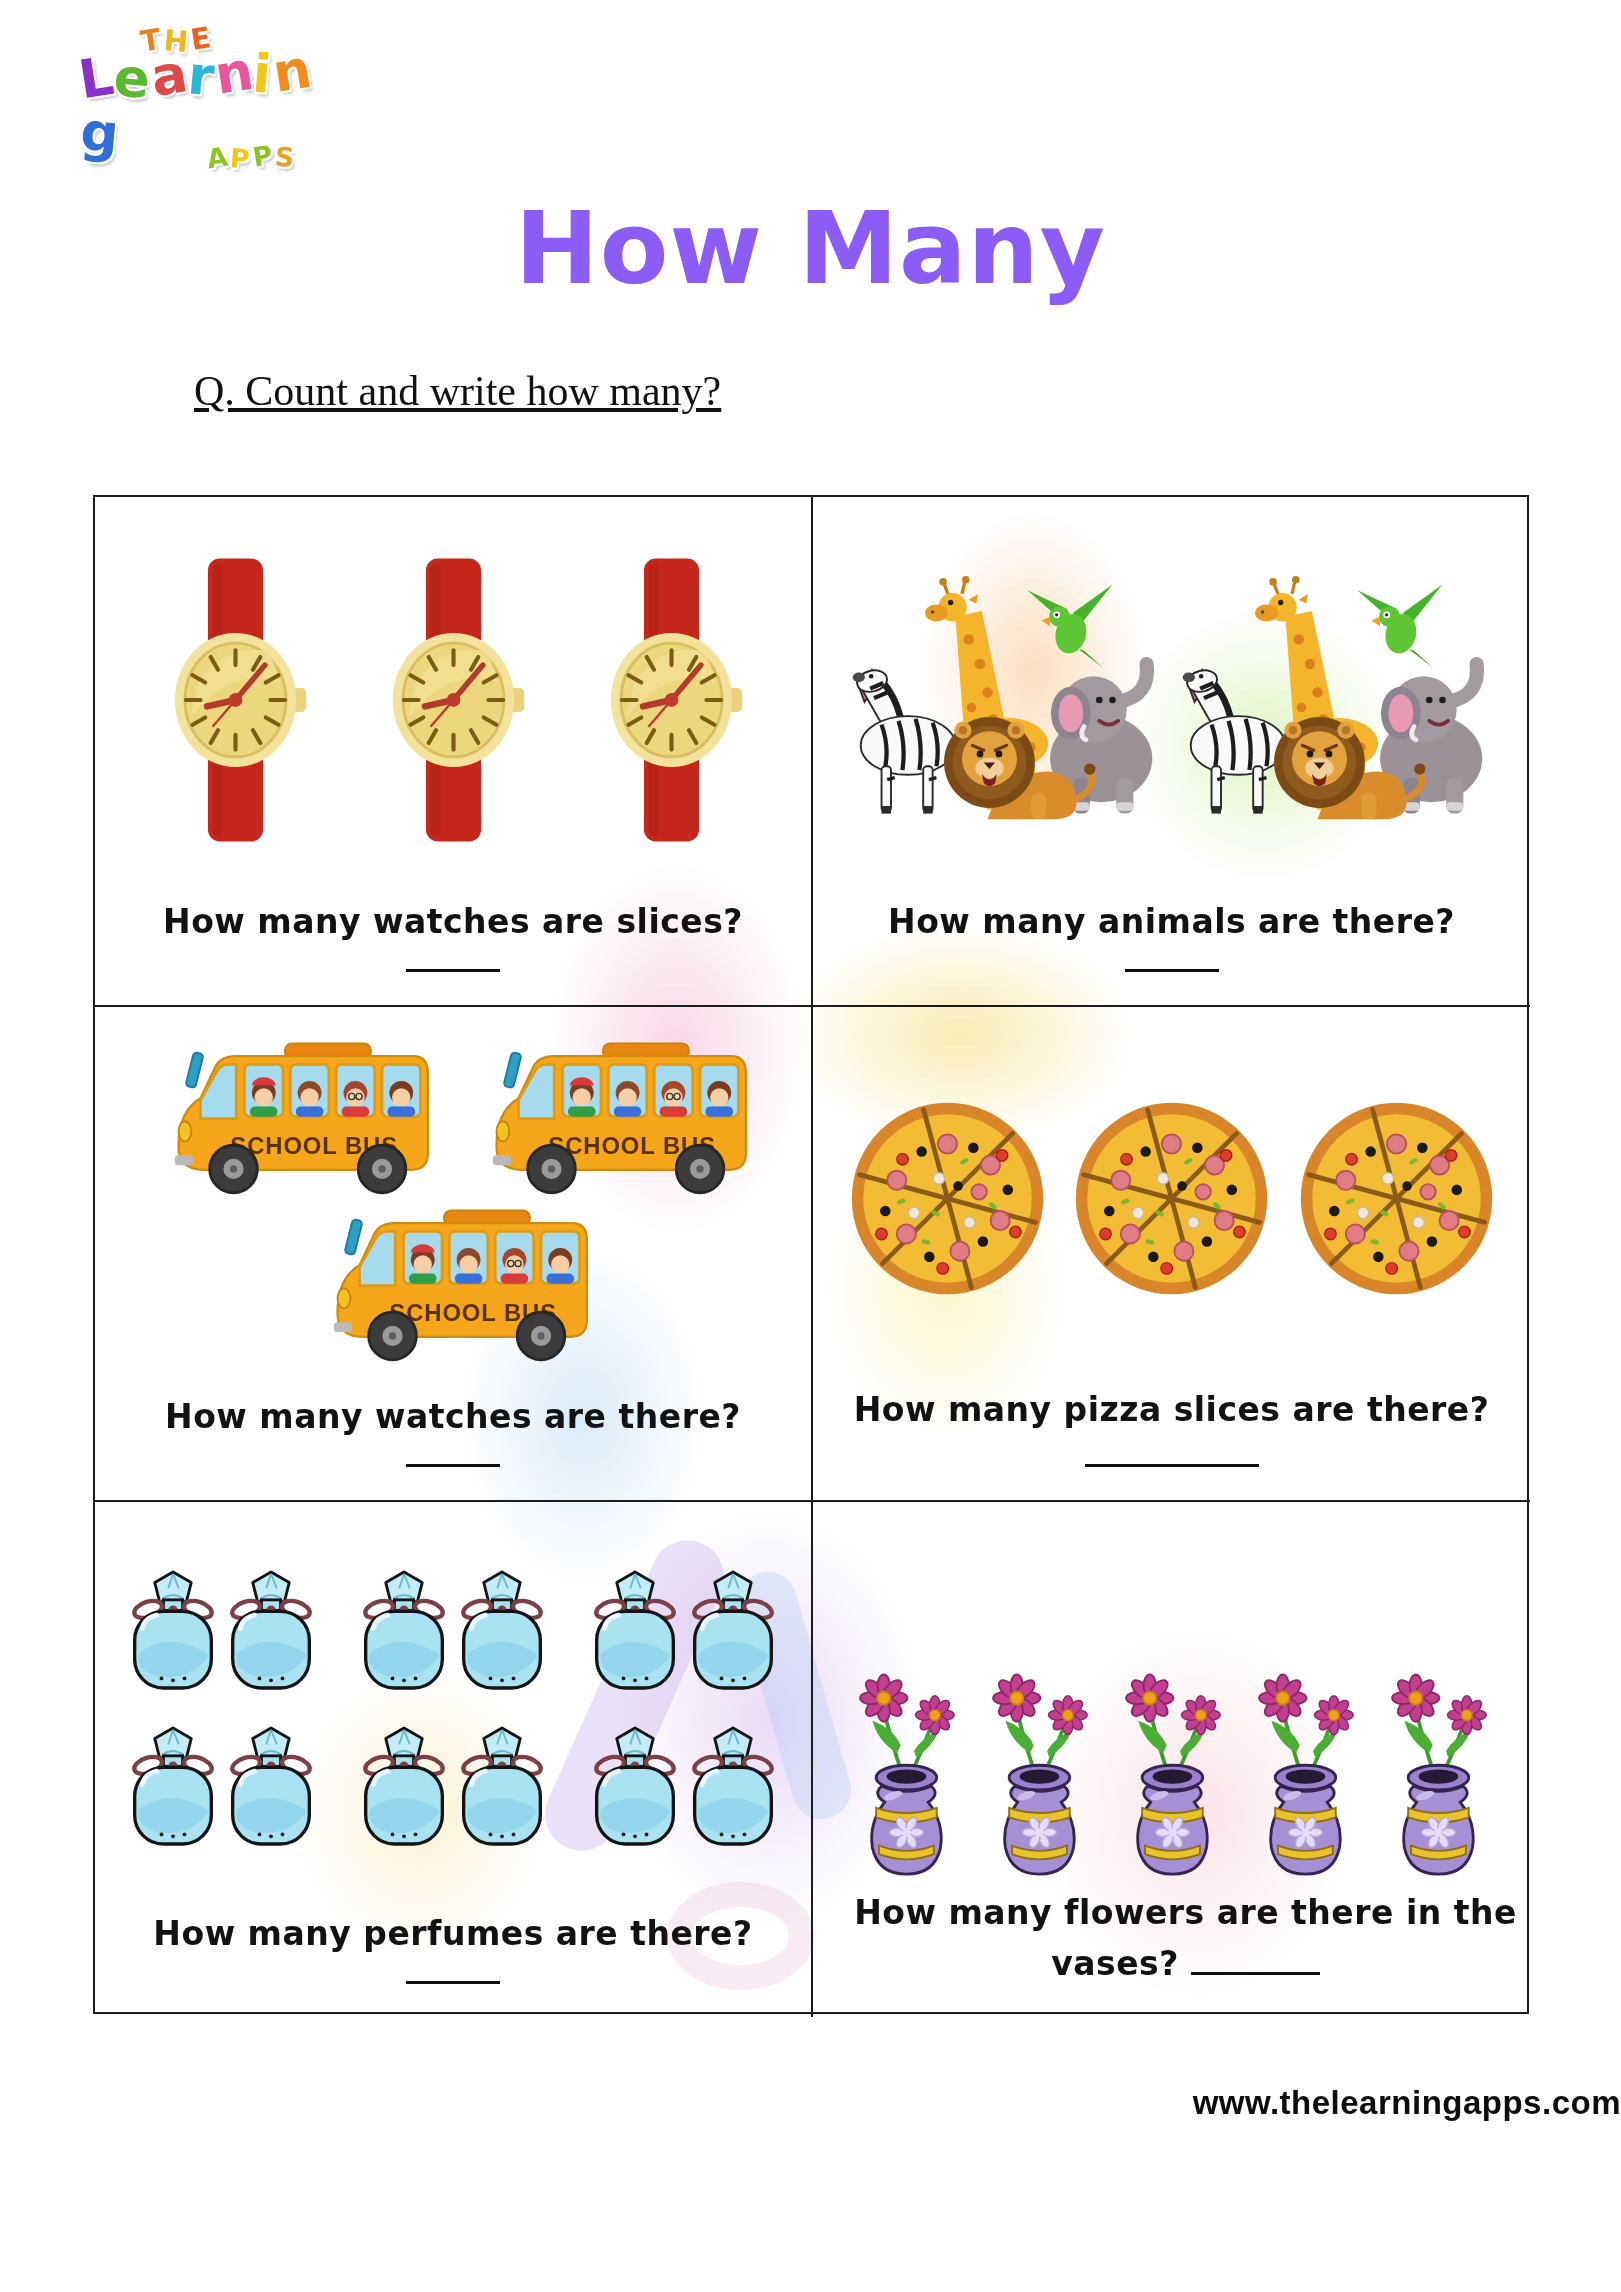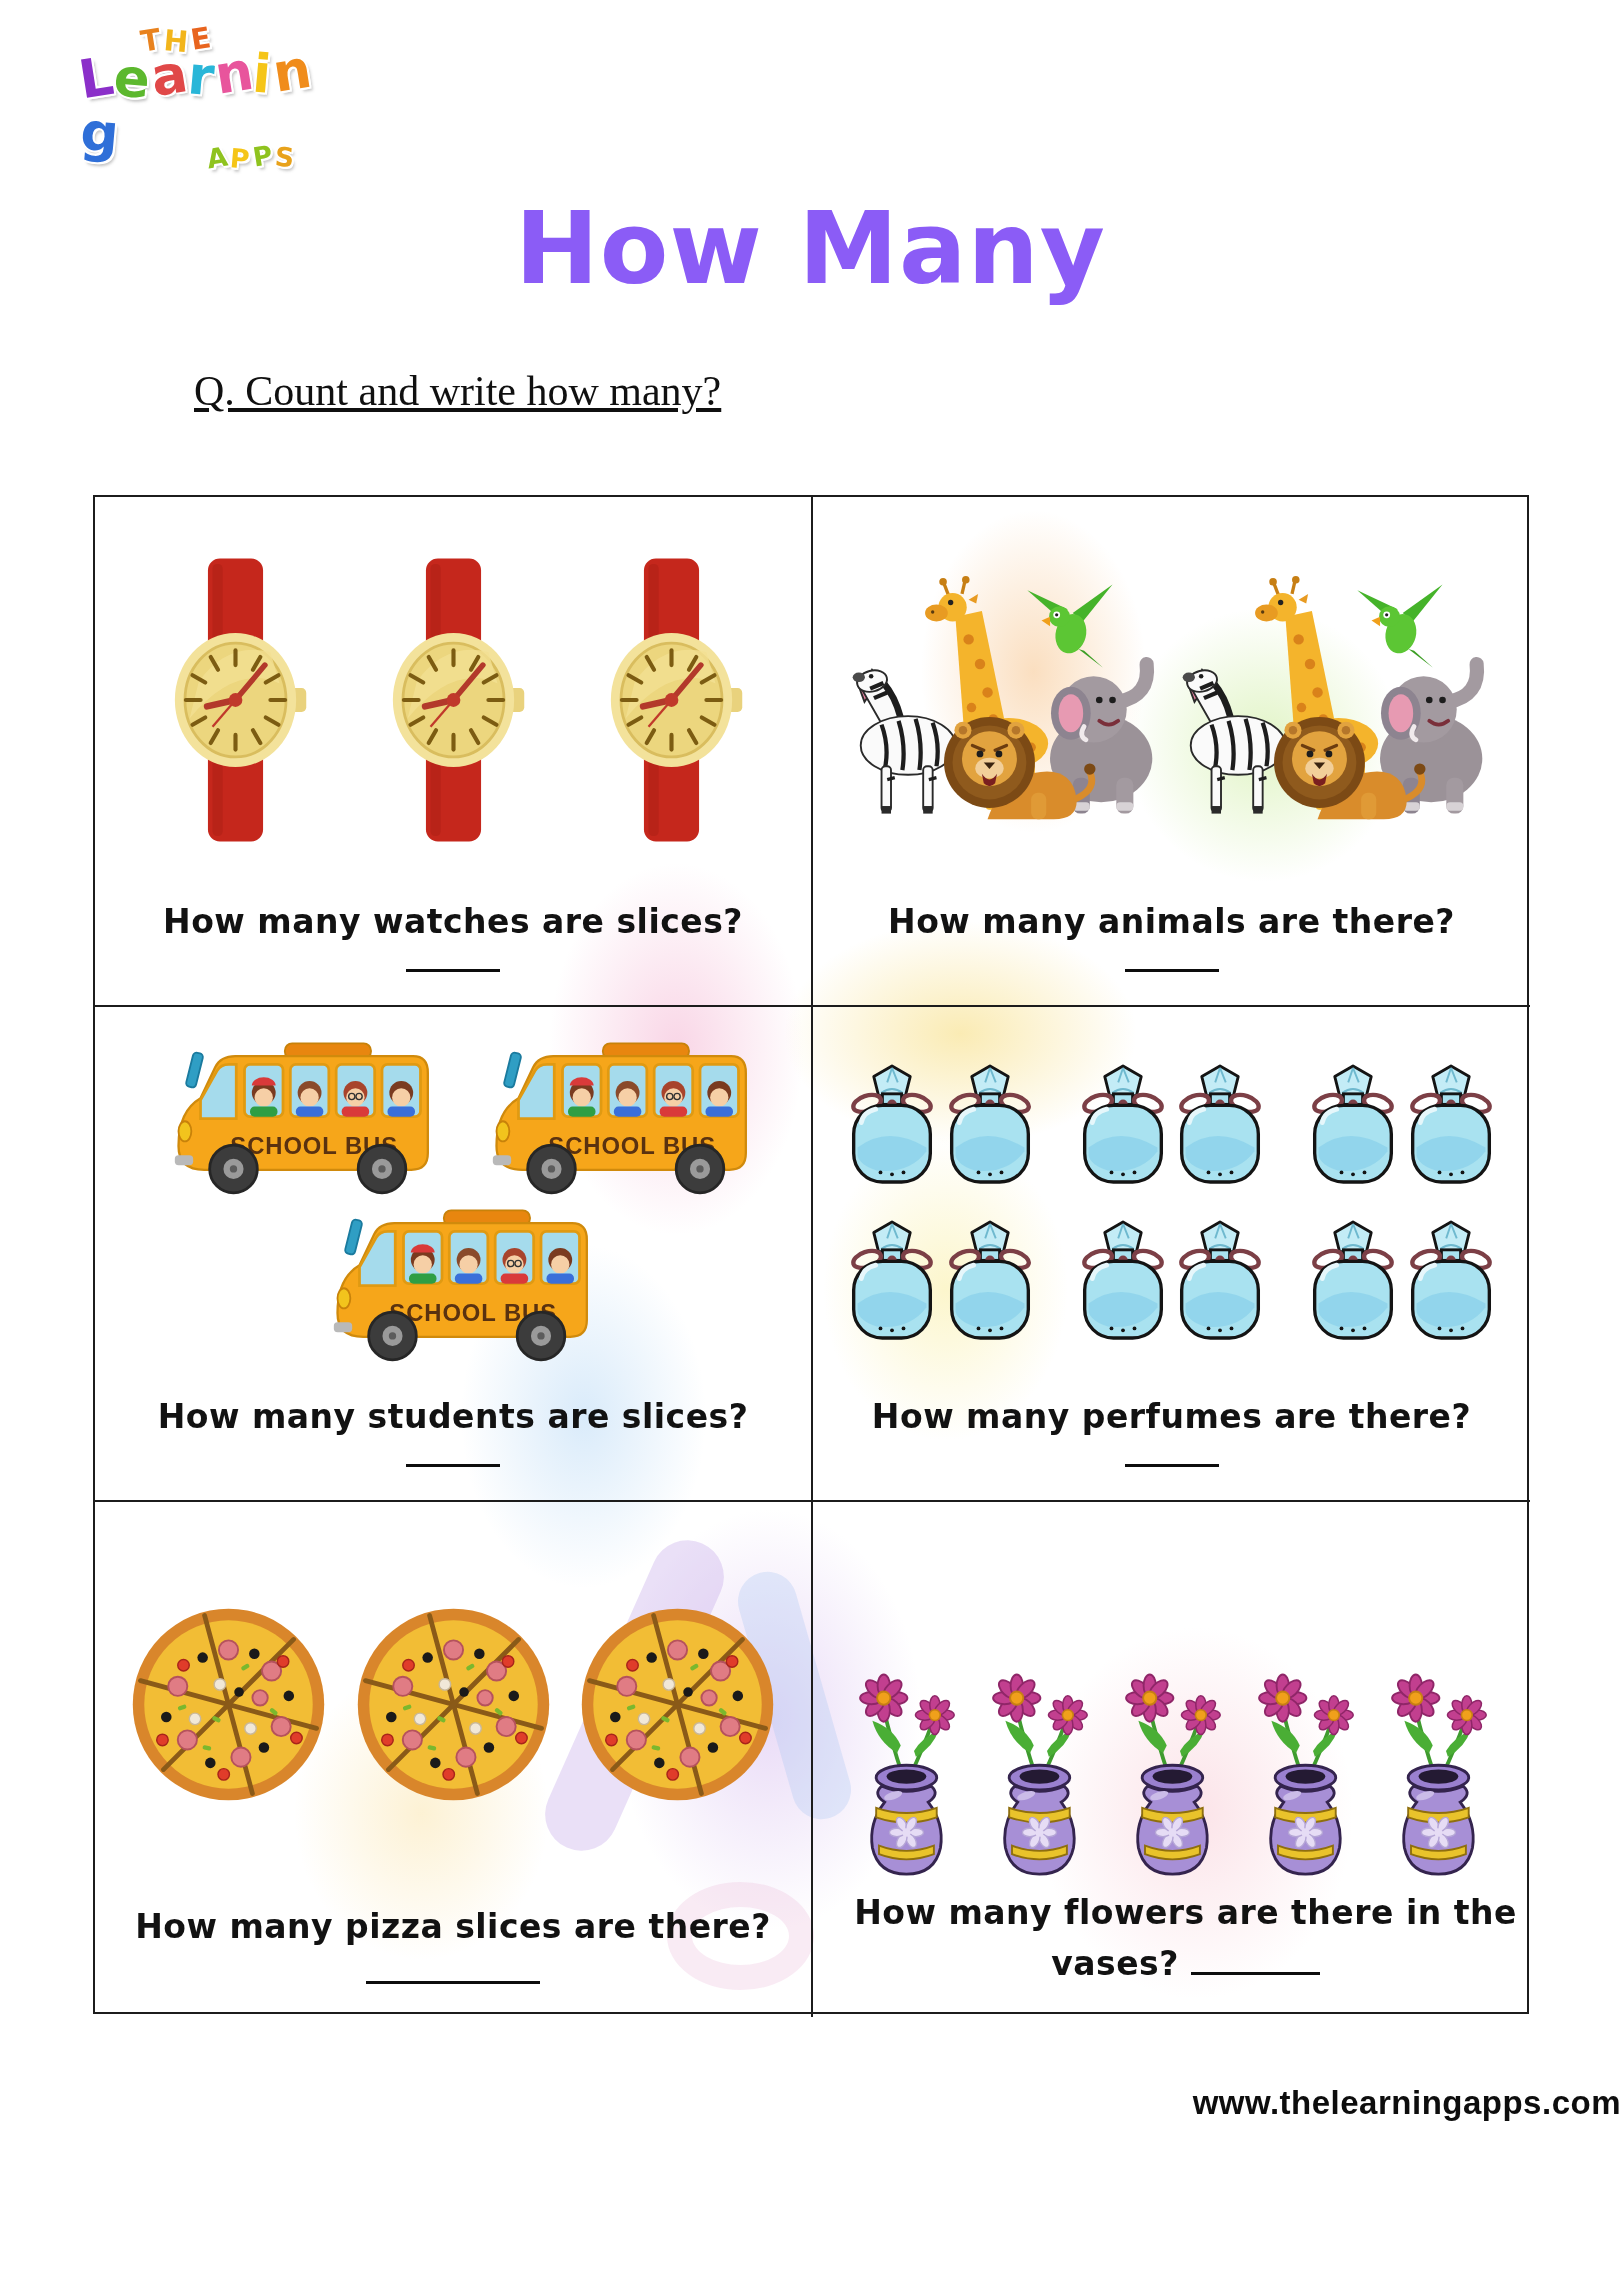--- a/index.html
+++ b/index.html
@@ -539,21 +539,166 @@
     <g>
       <circle cx="94" cy="145" r="26" fill="#3c3c3c" stroke="#262626" stroke-width="3"></circle>
       <circle cx="94" cy="145" r="11" fill="#9a9a9a"></circle>
             <circle cx="94" cy="145" r="4" fill="#5c5c5c"></circle>
       <circle cx="256" cy="145" r="26" fill="#3c3c3c" stroke="#262626" stroke-width="3"></circle>
       <circle cx="256" cy="145" r="11" fill="#9a9a9a"></circle>
             <circle cx="256" cy="145" r="4" fill="#5c5c5c"></circle>
     </g>
   </svg>
       </div>
-    <p class="question">How many students are slices?</p>
+    <p class="question">How many watches are there?</p>
+    <div class="answer-line"></div>
+  </section>
+
+  <section class="cell cell-pizzas">
+    <div class="art art-pizzas">
+        <svg viewBox="0 0 210 210" width="201" height="201">
+    <circle cx="105" cy="105" r="100" fill="#d9862b"></circle>
+    <circle cx="105" cy="105" r="88" fill="#f2bd35"></circle>
+    <g stroke="#8a5a18" stroke-width="5" stroke-linecap="round">
+      <line x1="13" y1="80" x2="197" y2="130"></line>
+      <line x1="80" y1="12" x2="130" y2="198"></line>
+      <line x1="173" y1="37" x2="37" y2="173"></line>
+    </g>
+    <g fill="#e07c84" stroke="#b5525c" stroke-width="2">
+      <circle cx="105" cy="48" r="10"></circle>
+            <circle cx="150" cy="70" r="10"></circle>
+      <circle cx="160" cy="128" r="10"></circle>
+            <circle cx="118" cy="160" r="10"></circle>
+      <circle cx="62" cy="142" r="10"></circle>
+            <circle cx="52" cy="86" r="10"></circle>
+      <circle cx="138" cy="98" r="8"></circle>
+    </g>
+    <g fill="#1a1a1a">
+      <circle cx="78" cy="56" r="5.5"></circle>
+            <circle cx="132" cy="52" r="5.5"></circle>
+      <circle cx="168" cy="96" r="5.5"></circle>
+            <circle cx="142" cy="150" r="5.5"></circle>
+      <circle cx="86" cy="166" r="5.5"></circle>
+            <circle cx="40" cy="118" r="5.5"></circle>
+      <circle cx="116" cy="92" r="5"></circle>
+    </g>
+    <g fill="#e03c2a" stroke="#a8241a" stroke-width="1.5">
+      <circle cx="58" cy="64" r="6"></circle>
+            <circle cx="162" cy="60" r="6"></circle>
+      <circle cx="176" cy="140" r="6"></circle>
+            <circle cx="100" cy="178" r="6"></circle>
+      <circle cx="36" cy="142" r="6"></circle>
+    </g>
+    <g fill="#7ab82e">
+      <rect x="88" y="118" width="9" height="4.5" rx="2" transform="rotate(24 92 120)"></rect>
+      <rect x="52" y="106" width="9" height="4.5" rx="2" transform="rotate(-18 56 108)"></rect>
+      <rect x="148" y="110" width="9" height="4.5" rx="2" transform="rotate(40 152 112)"></rect>
+      <rect x="118" y="64" width="9" height="4.5" rx="2" transform="rotate(-30 122 66)"></rect>
+      <rect x="78" y="148" width="9" height="4.5" rx="2" transform="rotate(12 82 150)"></rect>
+    </g>
+    <g fill="#f1e8d8" stroke="#c9b89a" stroke-width="1.5">
+      <circle cx="96" cy="84" r="6"></circle>
+            <circle cx="70" cy="120" r="6"></circle>
+            <circle cx="128" cy="130" r="6"></circle>
+    </g>
+  </svg>
+        <svg viewBox="0 0 210 210" width="201" height="201">
+    <circle cx="105" cy="105" r="100" fill="#d9862b"></circle>
+    <circle cx="105" cy="105" r="88" fill="#f2bd35"></circle>
+    <g stroke="#8a5a18" stroke-width="5" stroke-linecap="round">
+      <line x1="13" y1="80" x2="197" y2="130"></line>
+      <line x1="80" y1="12" x2="130" y2="198"></line>
+      <line x1="173" y1="37" x2="37" y2="173"></line>
+    </g>
+    <g fill="#e07c84" stroke="#b5525c" stroke-width="2">
+      <circle cx="105" cy="48" r="10"></circle>
+            <circle cx="150" cy="70" r="10"></circle>
+      <circle cx="160" cy="128" r="10"></circle>
+            <circle cx="118" cy="160" r="10"></circle>
+      <circle cx="62" cy="142" r="10"></circle>
+            <circle cx="52" cy="86" r="10"></circle>
+      <circle cx="138" cy="98" r="8"></circle>
+    </g>
+    <g fill="#1a1a1a">
+      <circle cx="78" cy="56" r="5.5"></circle>
+            <circle cx="132" cy="52" r="5.5"></circle>
+      <circle cx="168" cy="96" r="5.5"></circle>
+            <circle cx="142" cy="150" r="5.5"></circle>
+      <circle cx="86" cy="166" r="5.5"></circle>
+            <circle cx="40" cy="118" r="5.5"></circle>
+      <circle cx="116" cy="92" r="5"></circle>
+    </g>
+    <g fill="#e03c2a" stroke="#a8241a" stroke-width="1.5">
+      <circle cx="58" cy="64" r="6"></circle>
+            <circle cx="162" cy="60" r="6"></circle>
+      <circle cx="176" cy="140" r="6"></circle>
+            <circle cx="100" cy="178" r="6"></circle>
+      <circle cx="36" cy="142" r="6"></circle>
+    </g>
+    <g fill="#7ab82e">
+      <rect x="88" y="118" width="9" height="4.5" rx="2" transform="rotate(24 92 120)"></rect>
+      <rect x="52" y="106" width="9" height="4.5" rx="2" transform="rotate(-18 56 108)"></rect>
+      <rect x="148" y="110" width="9" height="4.5" rx="2" transform="rotate(40 152 112)"></rect>
+      <rect x="118" y="64" width="9" height="4.5" rx="2" transform="rotate(-30 122 66)"></rect>
+      <rect x="78" y="148" width="9" height="4.5" rx="2" transform="rotate(12 82 150)"></rect>
+    </g>
+    <g fill="#f1e8d8" stroke="#c9b89a" stroke-width="1.5">
+      <circle cx="96" cy="84" r="6"></circle>
+            <circle cx="70" cy="120" r="6"></circle>
+            <circle cx="128" cy="130" r="6"></circle>
+    </g>
+  </svg>
+        <svg viewBox="0 0 210 210" width="201" height="201">
+    <circle cx="105" cy="105" r="100" fill="#d9862b"></circle>
+    <circle cx="105" cy="105" r="88" fill="#f2bd35"></circle>
+    <g stroke="#8a5a18" stroke-width="5" stroke-linecap="round">
+      <line x1="13" y1="80" x2="197" y2="130"></line>
+      <line x1="80" y1="12" x2="130" y2="198"></line>
+      <line x1="173" y1="37" x2="37" y2="173"></line>
+    </g>
+    <g fill="#e07c84" stroke="#b5525c" stroke-width="2">
+      <circle cx="105" cy="48" r="10"></circle>
+            <circle cx="150" cy="70" r="10"></circle>
+      <circle cx="160" cy="128" r="10"></circle>
+            <circle cx="118" cy="160" r="10"></circle>
+      <circle cx="62" cy="142" r="10"></circle>
+            <circle cx="52" cy="86" r="10"></circle>
+      <circle cx="138" cy="98" r="8"></circle>
+    </g>
+    <g fill="#1a1a1a">
+      <circle cx="78" cy="56" r="5.5"></circle>
+            <circle cx="132" cy="52" r="5.5"></circle>
+      <circle cx="168" cy="96" r="5.5"></circle>
+            <circle cx="142" cy="150" r="5.5"></circle>
+      <circle cx="86" cy="166" r="5.5"></circle>
+            <circle cx="40" cy="118" r="5.5"></circle>
+      <circle cx="116" cy="92" r="5"></circle>
+    </g>
+    <g fill="#e03c2a" stroke="#a8241a" stroke-width="1.5">
+      <circle cx="58" cy="64" r="6"></circle>
+            <circle cx="162" cy="60" r="6"></circle>
+      <circle cx="176" cy="140" r="6"></circle>
+            <circle cx="100" cy="178" r="6"></circle>
+      <circle cx="36" cy="142" r="6"></circle>
+    </g>
+    <g fill="#7ab82e">
+      <rect x="88" y="118" width="9" height="4.5" rx="2" transform="rotate(24 92 120)"></rect>
+      <rect x="52" y="106" width="9" height="4.5" rx="2" transform="rotate(-18 56 108)"></rect>
+      <rect x="148" y="110" width="9" height="4.5" rx="2" transform="rotate(40 152 112)"></rect>
+      <rect x="118" y="64" width="9" height="4.5" rx="2" transform="rotate(-30 122 66)"></rect>
+      <rect x="78" y="148" width="9" height="4.5" rx="2" transform="rotate(12 82 150)"></rect>
+    </g>
+    <g fill="#f1e8d8" stroke="#c9b89a" stroke-width="1.5">
+      <circle cx="96" cy="84" r="6"></circle>
+            <circle cx="70" cy="120" r="6"></circle>
+            <circle cx="128" cy="130" r="6"></circle>
+    </g>
+  </svg>
+      </div>
+    <p class="question">How many pizza slices are there?</p>
     <div class="answer-line"></div>
   </section>
 
   <section class="cell cell-perfumes">
     <div class="art art-perfumes">
         <svg viewBox="0 0 96 128" width="92" height="123">
     <path d="M48,3 L67,14 L62,34 L34,34 L29,14 Z" fill="#c3ecf6" stroke="#141414" stroke-width="3" stroke-linejoin="round"></path>
     <path d="M48,5 L43,20 M48,5 L54,20 M37,31 Q48,23 59,31" fill="none" stroke="#6fb9cf" stroke-width="2"></path>
     <rect x="38" y="32" width="20" height="11" fill="#a9e2f0" stroke="#141414" stroke-width="3"></rect>
     <ellipse cx="22" cy="42" rx="15" ry="8" fill="none" stroke="#7c3f46" stroke-width="4.5" transform="rotate(-18 22 42)"></ellipse>
@@ -715,165 +860,20 @@
     <circle cx="48" cy="43" r="5" fill="#7c3f46"></circle>
     <rect x="8" y="44" width="80" height="80" rx="30" fill="#a9e2f0" stroke="#141414" stroke-width="3.5"></rect>
     <path d="M12,88 Q44,64 84,88 L84,92 Q66,116 32,112 Q14,106 12,96 Z" fill="#8fd4eb" opacity="0.9"></path>
     <path d="M16,62 Q18,51 31,48" stroke="#e6f7fb" stroke-width="5" fill="none" stroke-linecap="round"></path>
     <circle cx="36" cy="114" r="2" fill="#141414"></circle>
     <circle cx="48" cy="116" r="2" fill="#141414"></circle>
     <circle cx="60" cy="114" r="2" fill="#141414"></circle>
   </svg>
       </div>
     <p class="question">How many perfumes are there?</p>
-    <div class="answer-line"></div>
-  </section>
-
-  <section class="cell cell-pizzas">
-    <div class="art art-pizzas">
-        <svg viewBox="0 0 210 210" width="201" height="201">
-    <circle cx="105" cy="105" r="100" fill="#d9862b"></circle>
-    <circle cx="105" cy="105" r="88" fill="#f2bd35"></circle>
-    <g stroke="#8a5a18" stroke-width="5" stroke-linecap="round">
-      <line x1="13" y1="80" x2="197" y2="130"></line>
-      <line x1="80" y1="12" x2="130" y2="198"></line>
-      <line x1="173" y1="37" x2="37" y2="173"></line>
-    </g>
-    <g fill="#e07c84" stroke="#b5525c" stroke-width="2">
-      <circle cx="105" cy="48" r="10"></circle>
-            <circle cx="150" cy="70" r="10"></circle>
-      <circle cx="160" cy="128" r="10"></circle>
-            <circle cx="118" cy="160" r="10"></circle>
-      <circle cx="62" cy="142" r="10"></circle>
-            <circle cx="52" cy="86" r="10"></circle>
-      <circle cx="138" cy="98" r="8"></circle>
-    </g>
-    <g fill="#1a1a1a">
-      <circle cx="78" cy="56" r="5.5"></circle>
-            <circle cx="132" cy="52" r="5.5"></circle>
-      <circle cx="168" cy="96" r="5.5"></circle>
-            <circle cx="142" cy="150" r="5.5"></circle>
-      <circle cx="86" cy="166" r="5.5"></circle>
-            <circle cx="40" cy="118" r="5.5"></circle>
-      <circle cx="116" cy="92" r="5"></circle>
-    </g>
-    <g fill="#e03c2a" stroke="#a8241a" stroke-width="1.5">
-      <circle cx="58" cy="64" r="6"></circle>
-            <circle cx="162" cy="60" r="6"></circle>
-      <circle cx="176" cy="140" r="6"></circle>
-            <circle cx="100" cy="178" r="6"></circle>
-      <circle cx="36" cy="142" r="6"></circle>
-    </g>
-    <g fill="#7ab82e">
-      <rect x="88" y="118" width="9" height="4.5" rx="2" transform="rotate(24 92 120)"></rect>
-      <rect x="52" y="106" width="9" height="4.5" rx="2" transform="rotate(-18 56 108)"></rect>
-      <rect x="148" y="110" width="9" height="4.5" rx="2" transform="rotate(40 152 112)"></rect>
-      <rect x="118" y="64" width="9" height="4.5" rx="2" transform="rotate(-30 122 66)"></rect>
-      <rect x="78" y="148" width="9" height="4.5" rx="2" transform="rotate(12 82 150)"></rect>
-    </g>
-    <g fill="#f1e8d8" stroke="#c9b89a" stroke-width="1.5">
-      <circle cx="96" cy="84" r="6"></circle>
-            <circle cx="70" cy="120" r="6"></circle>
-            <circle cx="128" cy="130" r="6"></circle>
-    </g>
-  </svg>
-        <svg viewBox="0 0 210 210" width="201" height="201">
-    <circle cx="105" cy="105" r="100" fill="#d9862b"></circle>
-    <circle cx="105" cy="105" r="88" fill="#f2bd35"></circle>
-    <g stroke="#8a5a18" stroke-width="5" stroke-linecap="round">
-      <line x1="13" y1="80" x2="197" y2="130"></line>
-      <line x1="80" y1="12" x2="130" y2="198"></line>
-      <line x1="173" y1="37" x2="37" y2="173"></line>
-    </g>
-    <g fill="#e07c84" stroke="#b5525c" stroke-width="2">
-      <circle cx="105" cy="48" r="10"></circle>
-            <circle cx="150" cy="70" r="10"></circle>
-      <circle cx="160" cy="128" r="10"></circle>
-            <circle cx="118" cy="160" r="10"></circle>
-      <circle cx="62" cy="142" r="10"></circle>
-            <circle cx="52" cy="86" r="10"></circle>
-      <circle cx="138" cy="98" r="8"></circle>
-    </g>
-    <g fill="#1a1a1a">
-      <circle cx="78" cy="56" r="5.5"></circle>
-            <circle cx="132" cy="52" r="5.5"></circle>
-      <circle cx="168" cy="96" r="5.5"></circle>
-            <circle cx="142" cy="150" r="5.5"></circle>
-      <circle cx="86" cy="166" r="5.5"></circle>
-            <circle cx="40" cy="118" r="5.5"></circle>
-      <circle cx="116" cy="92" r="5"></circle>
-    </g>
-    <g fill="#e03c2a" stroke="#a8241a" stroke-width="1.5">
-      <circle cx="58" cy="64" r="6"></circle>
-            <circle cx="162" cy="60" r="6"></circle>
-      <circle cx="176" cy="140" r="6"></circle>
-            <circle cx="100" cy="178" r="6"></circle>
-      <circle cx="36" cy="142" r="6"></circle>
-    </g>
-    <g fill="#7ab82e">
-      <rect x="88" y="118" width="9" height="4.5" rx="2" transform="rotate(24 92 120)"></rect>
-      <rect x="52" y="106" width="9" height="4.5" rx="2" transform="rotate(-18 56 108)"></rect>
-      <rect x="148" y="110" width="9" height="4.5" rx="2" transform="rotate(40 152 112)"></rect>
-      <rect x="118" y="64" width="9" height="4.5" rx="2" transform="rotate(-30 122 66)"></rect>
-      <rect x="78" y="148" width="9" height="4.5" rx="2" transform="rotate(12 82 150)"></rect>
-    </g>
-    <g fill="#f1e8d8" stroke="#c9b89a" stroke-width="1.5">
-      <circle cx="96" cy="84" r="6"></circle>
-            <circle cx="70" cy="120" r="6"></circle>
-            <circle cx="128" cy="130" r="6"></circle>
-    </g>
-  </svg>
-        <svg viewBox="0 0 210 210" width="201" height="201">
-    <circle cx="105" cy="105" r="100" fill="#d9862b"></circle>
-    <circle cx="105" cy="105" r="88" fill="#f2bd35"></circle>
-    <g stroke="#8a5a18" stroke-width="5" stroke-linecap="round">
-      <line x1="13" y1="80" x2="197" y2="130"></line>
-      <line x1="80" y1="12" x2="130" y2="198"></line>
-      <line x1="173" y1="37" x2="37" y2="173"></line>
-    </g>
-    <g fill="#e07c84" stroke="#b5525c" stroke-width="2">
-      <circle cx="105" cy="48" r="10"></circle>
-            <circle cx="150" cy="70" r="10"></circle>
-      <circle cx="160" cy="128" r="10"></circle>
-            <circle cx="118" cy="160" r="10"></circle>
-      <circle cx="62" cy="142" r="10"></circle>
-            <circle cx="52" cy="86" r="10"></circle>
-      <circle cx="138" cy="98" r="8"></circle>
-    </g>
-    <g fill="#1a1a1a">
-      <circle cx="78" cy="56" r="5.5"></circle>
-            <circle cx="132" cy="52" r="5.5"></circle>
-      <circle cx="168" cy="96" r="5.5"></circle>
-            <circle cx="142" cy="150" r="5.5"></circle>
-      <circle cx="86" cy="166" r="5.5"></circle>
-            <circle cx="40" cy="118" r="5.5"></circle>
-      <circle cx="116" cy="92" r="5"></circle>
-    </g>
-    <g fill="#e03c2a" stroke="#a8241a" stroke-width="1.5">
-      <circle cx="58" cy="64" r="6"></circle>
-            <circle cx="162" cy="60" r="6"></circle>
-      <circle cx="176" cy="140" r="6"></circle>
-            <circle cx="100" cy="178" r="6"></circle>
-      <circle cx="36" cy="142" r="6"></circle>
-    </g>
-    <g fill="#7ab82e">
-      <rect x="88" y="118" width="9" height="4.5" rx="2" transform="rotate(24 92 120)"></rect>
-      <rect x="52" y="106" width="9" height="4.5" rx="2" transform="rotate(-18 56 108)"></rect>
-      <rect x="148" y="110" width="9" height="4.5" rx="2" transform="rotate(40 152 112)"></rect>
-      <rect x="118" y="64" width="9" height="4.5" rx="2" transform="rotate(-30 122 66)"></rect>
-      <rect x="78" y="148" width="9" height="4.5" rx="2" transform="rotate(12 82 150)"></rect>
-    </g>
-    <g fill="#f1e8d8" stroke="#c9b89a" stroke-width="1.5">
-      <circle cx="96" cy="84" r="6"></circle>
-            <circle cx="70" cy="120" r="6"></circle>
-            <circle cx="128" cy="130" r="6"></circle>
-    </g>
-  </svg>
-      </div>
-    <p class="question">How many pizza slices are there?</p>
     <div class="answer-line"></div>
   </section>
 
   <section class="cell cell-flowers">
     <div class="art art-vases">
         <svg viewBox="0 0 130 232" width="123" height="222">
     <path d="M62,122 Q50,86 42,52" stroke="#3f9b2f" stroke-width="4" fill="none"></path>
     <path d="M70,122 Q84,92 94,64" stroke="#3f9b2f" stroke-width="4" fill="none"></path>
     <path d="M56,98 Q36,86 30,64 Q52,72 60,90 Z" fill="#4aae35"></path>
     <path d="M76,102 Q94,92 100,74 Q82,82 74,96 Z" fill="#4aae35"></path>

